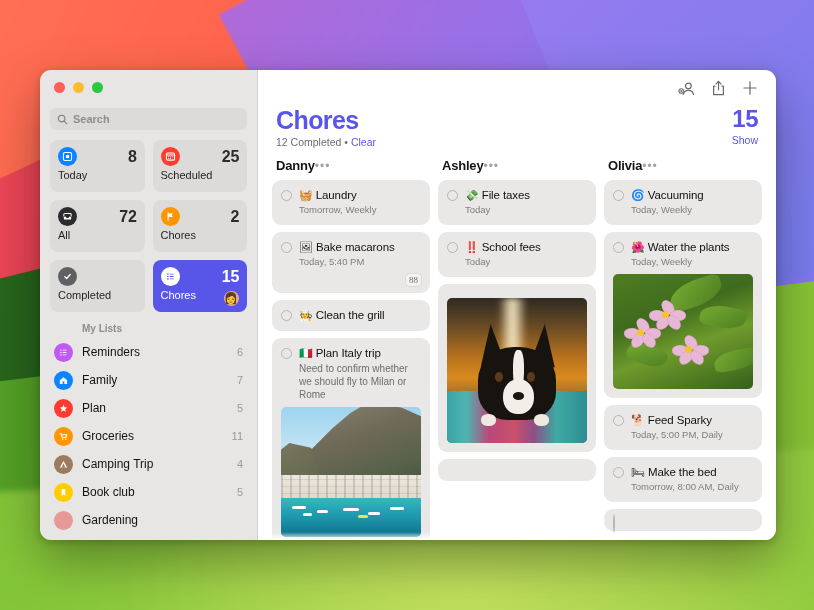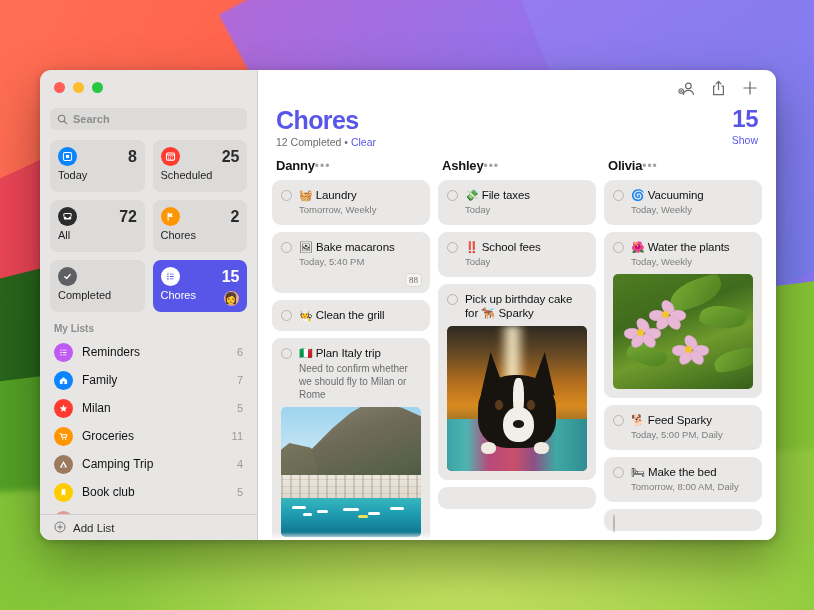--- a/index.html
+++ b/index.html
@@ -107,21 +107,21 @@
   .tile-label { font-size:11px; color:#1f1f1f; margin-top:3px; }
   .tile.sel .tile-label { color:#fff; }
   .tile-avatar {
     position:absolute; right:8px; bottom:6px; width:15px; height:15px;
     border-radius:50%; background:#e8a98c; overflow:hidden;
     display:flex; align-items:flex-end; justify-content:center;
     font-size:11px; line-height:15px;
   }
 
   .mylists-hdr {
-    font-size:10px; color:#8d8d8d; padding:11px 0 4px 14px; font-weight:600;
+    font-size:10px; color:#8d8d8d; padding:11px 0 4px 14px; font-weight:600;margin-left:28px;
   }
   .lists { flex:1; overflow:hidden; padding:0 10px; }
   .list-row {
     display:flex; align-items:center; gap:9px; height:28px; padding:0 4px;
     border-radius:6px;
   }
   .list-ico {
     width:19px; height:19px; border-radius:50%; flex:0 0 19px;
     display:flex; align-items:center; justify-content:center; color:#fff;
   }
@@ -442,21 +442,21 @@
           <span class="list-name">Family</span>
           <span class="list-count">7</span>
         </div>
 
         <div class="list-row">
           <span class="list-ico" style="background:#ff3b30">
             <svg width="11" height="11" viewBox="0 0 12 12">
                 <path d="M6 2l1.2 2.6 2.8.3-2.1 1.9.6 2.8L6 8.2 3.5 9.6l.6-2.8L2 4.9l2.8-.3z" fill="#fff"></path>
               </svg>
           </span>
-          <span class="list-name">Milan</span>
+          <span class="list-name">Plan</span>
           <span class="list-count">5</span>
         </div>
 
         <div class="list-row">
           <span class="list-ico" style="background:#ff9500">
             <svg width="11" height="11" viewBox="0 0 12 12">
                 <path d="M2 3h1.4l1.2 4.2h4.1l1-3H4" fill="none" stroke="#fff" stroke-width="1.1" stroke-linecap="round" stroke-linejoin="round"></path>
                 <circle cx="5.2" cy="9" r=".8" fill="#fff"></circle>
                 <circle cx="8.4" cy="9" r=".8" fill="#fff"></circle>
               </svg>
@@ -488,30 +488,20 @@
 
         <div class="list-row">
           <span class="list-ico" style="background:#e59a96">
             
           </span>
           <span class="list-name">Gardening</span>
 
         </div>
       </div>
 
-      <div class="addlist">
-        <span>
-          <svg width="12" height="12" viewBox="0 0 13 13">
-              <circle cx="6.5" cy="6.5" r="5.4" fill="none" stroke="#6e6e6e" stroke-width="1"></circle>
-              <line x1="6.5" y1="3.7" x2="6.5" y2="9.3" stroke="#6e6e6e" stroke-width="1"></line>
-              <line x1="3.7" y1="6.5" x2="9.3" y2="6.5" stroke="#6e6e6e" stroke-width="1"></line>
-            </svg>
-        </span>
-        <span class="addlist-label">Add List</span>
-      </div>
     </div>
 
     <div id="main">
 
       <div class="toolbar">
         <span class="tbtn">
           <svg width="17" height="15" viewBox="0 0 18 16">
             <circle cx="11" cy="5.2" r="3" fill="none" stroke="#6b6b6b" stroke-width="1.3"></circle>
             <path d="M5.6 14.4c.5-2.8 2.7-4.4 5.4-4.4s4.9 1.6 5.4 4.4" fill="none" stroke="#6b6b6b" stroke-width="1.3" stroke-linecap="round"></path>
             <circle cx="3.3" cy="10.6" r="2.4" fill="#fff" stroke="#6b6b6b" stroke-width="1.2"></circle>
@@ -630,24 +620,20 @@
             <div class="row1">
               <span class="circle"></span>
               <span class="ttext"><span class="emoji">‼️</span>
                 <span>School fees</span></span>
             </div>
             <div class="meta">Today</div>
           </div>
 
 
           <div class="card">
-            <div class="row1">
-              <span class="circle"></span>
-              <span class="ttext">Pick up birthday cake for 🐕‍🦺 Sparky</span>
-            </div>
             <div class="photo photo-dog">
               <div class="dog-bg"></div>
               <div class="dog-curtain"></div>
               <div class="dog-rug"></div>
               <div class="dog-earL"></div>
               <div class="dog-earR"></div>
               <div class="dog-body"></div>
               <div class="dog-blaze"></div>
               <div class="dog-muzzle"></div>
               <div class="dog-nose"></div>

